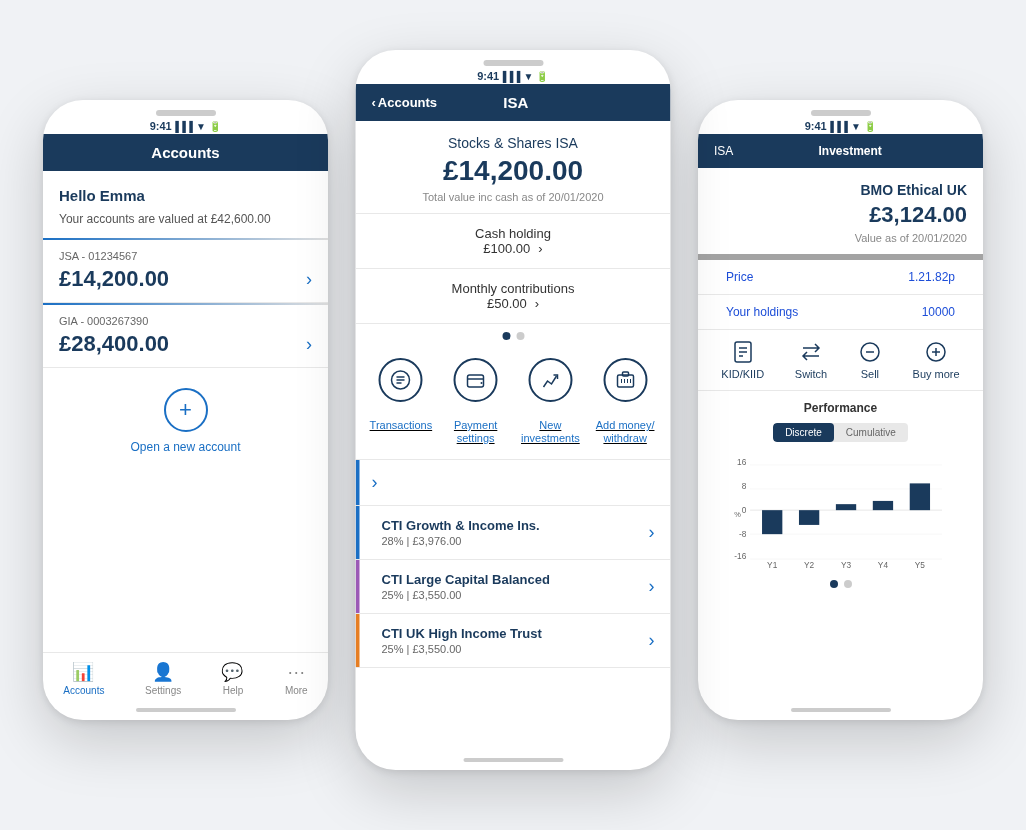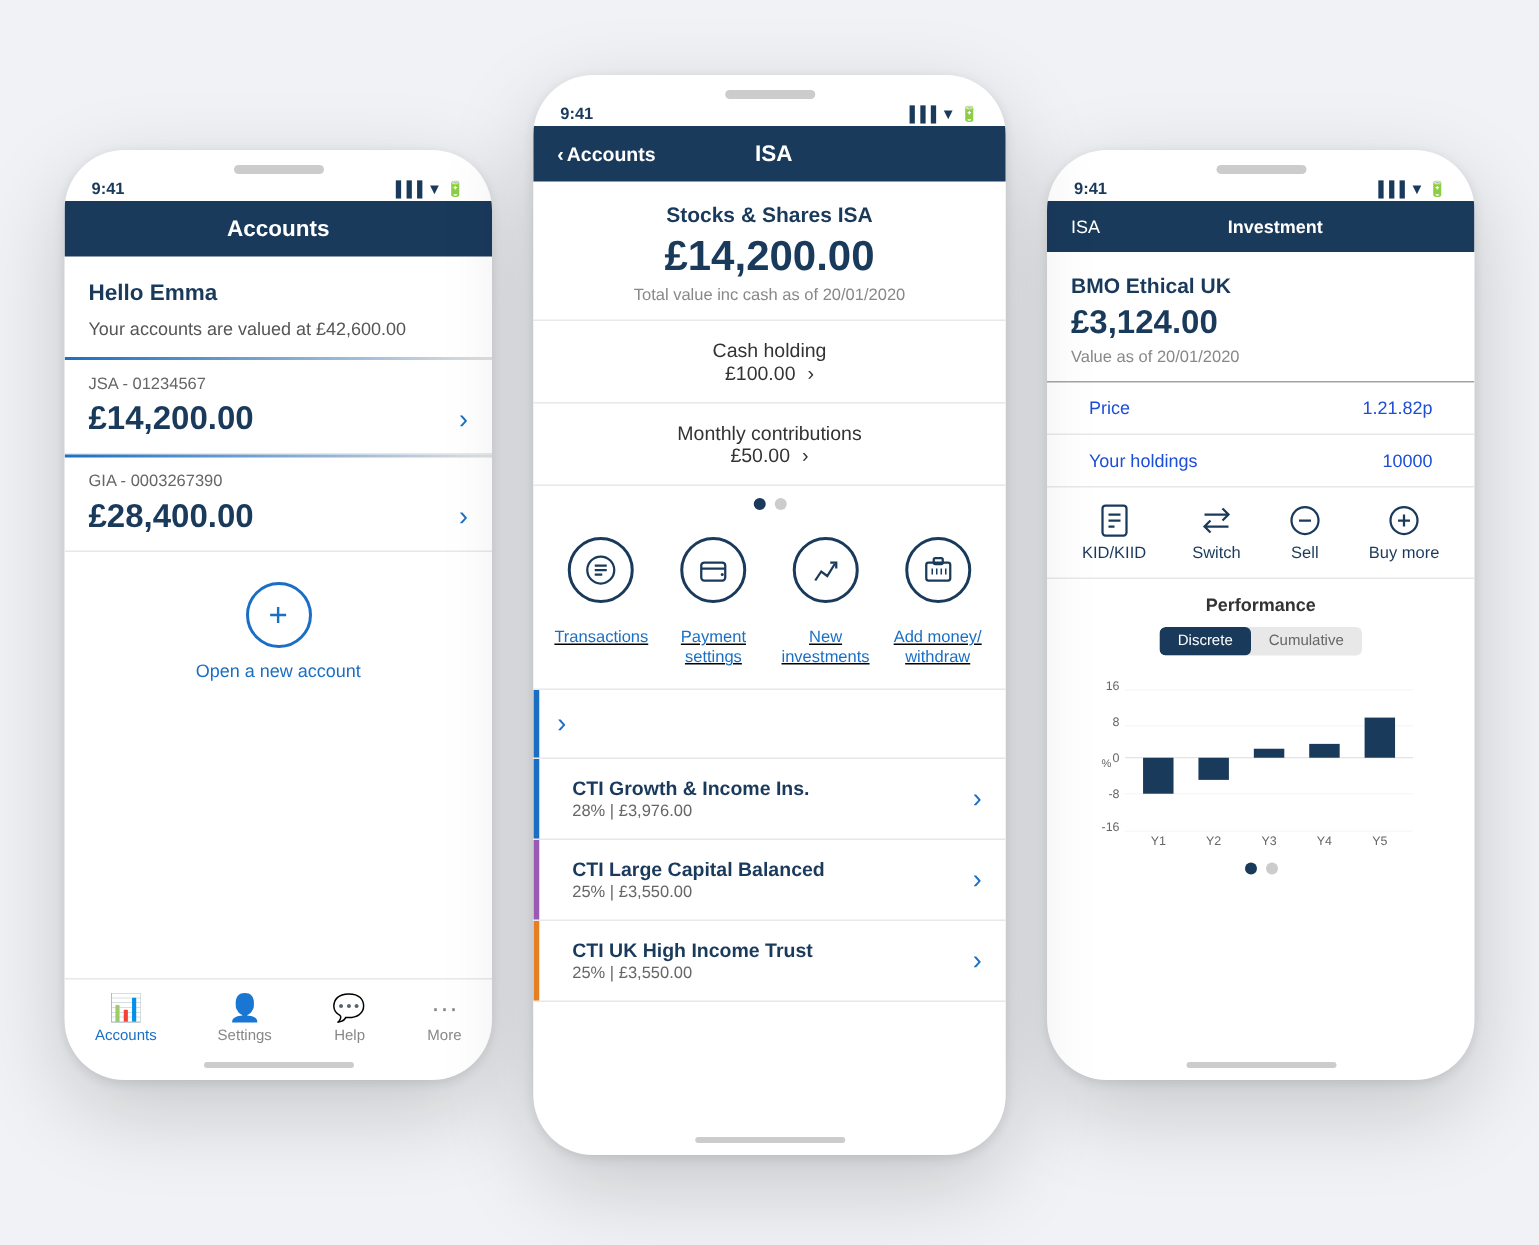--- a/index.html
+++ b/index.html
@@ -65,21 +65,21 @@
       width: 100px;
       height: 4px;
       background: #ccc;
       border-radius: 2px;
       margin: 8px auto;
       flex-shrink: 0;
     }
     
     .status-bar {
       display: flex;
-      justify-content: space-between;
+      justify-content: center;
       align-items: center;
       padding: 4px 18px 2px;
       font-size: 11px;
       font-weight: 600;
       color: #1a3a5c;
       flex-shrink: 0;
     }
     .status-icons {
       display: flex;
       align-items: center;
@@ -209,21 +209,21 @@
       font-size: 18px;
     }
     
     .isa-header {
       text-align: center;
       padding: 14px 16px 10px;
       border-bottom: 1px solid #e8e8e8;
     }
     .isa-title {
       font-size: 14px;
-      font-weight: 700;
+      font-weight: 400;
       color: #1a3a5c;
       margin-bottom: 4px;
     }
     .isa-amount {
       font-size: 28px;
       font-weight: 700;
       color: #1a3a5c;
       margin-bottom: 4px;
     }
     .isa-date {
@@ -323,23 +323,23 @@
       font-weight: 700;
       color: #1a3a5c;
       margin-bottom: 2px;
     }
     .fund-detail {
       font-size: 11px;
       color: #666;
     }
     
     .investment-header {
-      text-align: left;
+      text-align: right;
       padding: 14px 16px 10px;
-      border-bottom: 1px solid #a3a3a3;
+      border-bottom: 6px solid #a3a3a3;
     }
     .investment-name {
       font-size: 14px;
       font-weight: 700;
       color: #1a3a5c;
       margin-bottom: 4px;
     }
     .investment-value {
       font-size: 22px;
       font-weight: 700;

